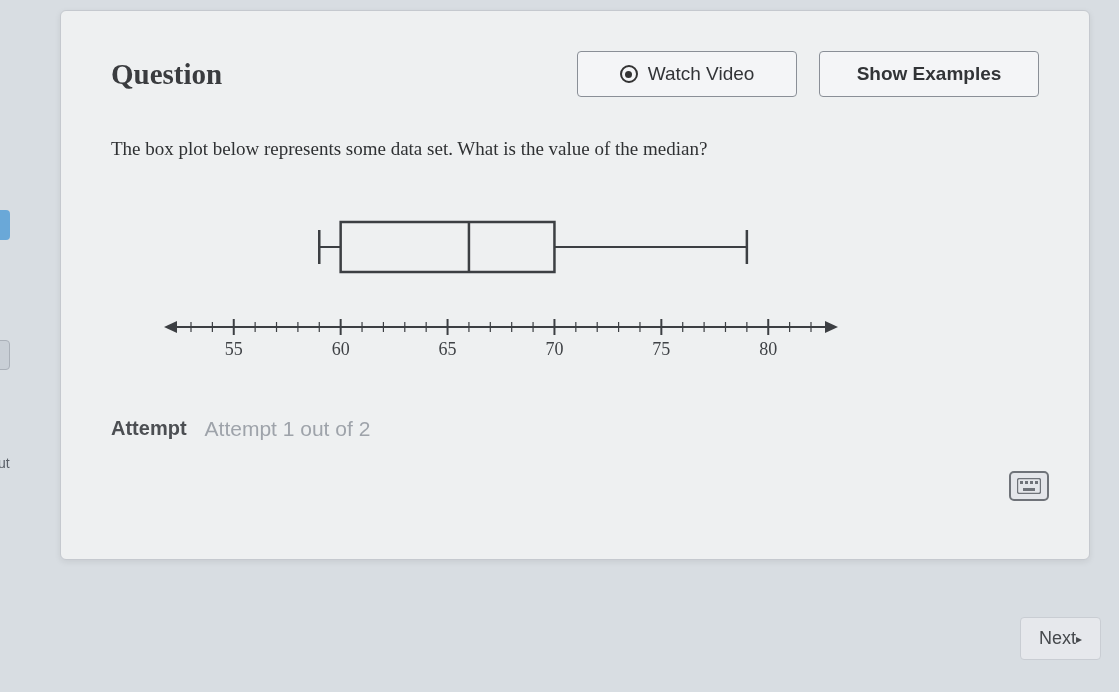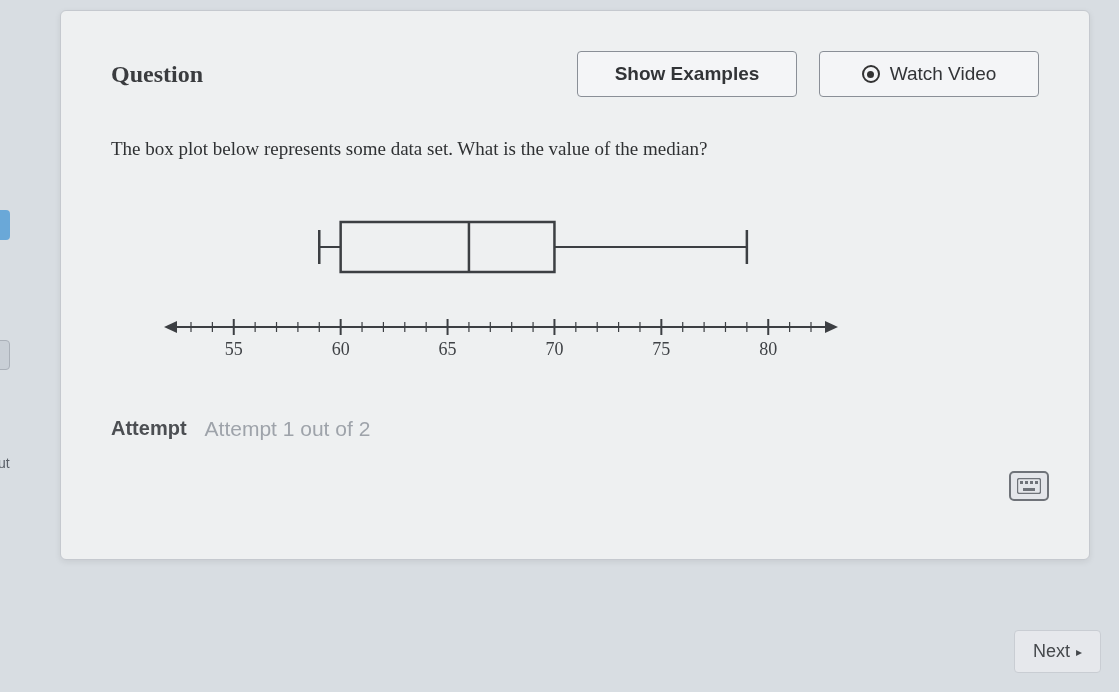--- a/index.html
+++ b/index.html
@@ -51,21 +51,21 @@
     box-shadow: 0 2px 6px rgba(0,0,0,0.08);
   }
   .header-row {
     display: flex;
     align-items: center;
     justify-content: space-between;
     margin-bottom: 38px;
   }
   .q-label {
     font-weight: bold;
-    font-size: 24px;
+    font-size: 29px;
     color: #3a3c3f;
   }
   .header-buttons {
     display: flex;
     gap: 22px;
   }
   .btn {
     background: #f4f5f7;
     border: 1px solid #8a8f97;
     border-radius: 4px;
@@ -136,55 +136,54 @@
     background: #e4e6ea;
     cursor: pointer;
     display:flex;
     align-items:center;
     justify-content:center;
   }
   .keyboard-btn svg { width: 24px; height: 16px; }
   .next-btn {
     position: absolute;
     right: 18px;
-    bottom: 19px;
+    bottom: 32px;
     font-family: Arial, sans-serif;
     font-size: 18px;
     color: #45484c;
     background: #e6e8ec;
     border: 1px solid #c9cdd3;
     border-radius: 4px;
     padding: 10px 18px;
     cursor: pointer;
     display:flex;
     align-items:center;
-    gap:6px;
   }
   .next-btn .tri {
     font-size: 12px;
   }
 </style>
 </head>
 <body>
 
 <div class="side-stub"></div>
 <div class="side-stub2"></div>
 <div class="side-label">ut</div>
 
 <div class="card">
 
   <div class="header-row">
     <div class="q-label">Question</div>
     <div class="header-buttons">
-      <div class="btn btn-examples">
-        <span>Show Examples</span>
-      </div>
       <div class="btn btn-watch">
         <span class="rec-icon"></span>
         <span>Watch Video</span>
+      </div>
+      <div class="btn btn-examples">
+        <span>Show Examples</span>
       </div>
     </div>
   </div>
 
   <div class="prompt">The box plot below represents some data set. What is the value of the median?</div>
 
   <div class="plot-wrap">
     <svg id="boxplot-svg" width="680" height="190">
         <line x1="10" y1="140" x2="670" y2="140" stroke="#3c3f43" stroke-width="2"></line>
         <polygon points="3,140 16,134 16,146" fill="#3c3f43"></polygon>

